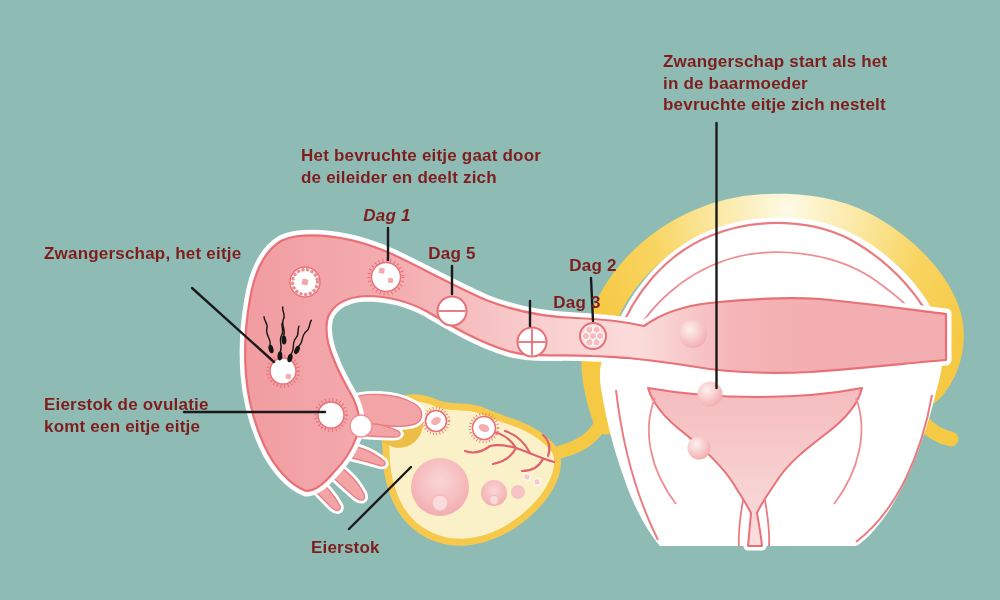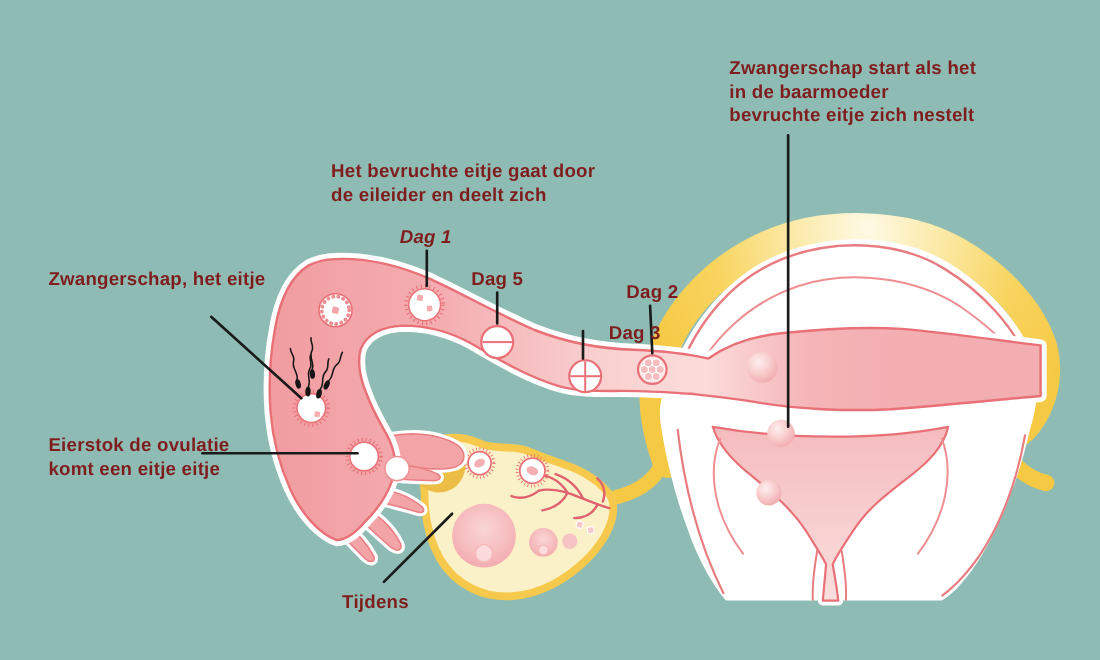--- a/index.html
+++ b/index.html
@@ -233,21 +233,21 @@
   <div class="label" style="left:44px; top:243px;">
     <span>Zwangerschap, het eitje</span>
   </div>
 
   <div class="label" style="left:44px; top:394px;">
     <span>Eierstok de ovulatie</span>
     <span>komt een eitje eitje</span>
   </div>
 
   <div class="label" style="left:311px; top:537px;">
-    <span>Tijdens</span>
+    <span>Eierstok</span>
   </div>
 
   <div class="label day" style="left:387px; top:205px;font-style:italic;">Dag 1</div>
   <div class="label day" style="left:452px; top:243px;">Dag 5</div>
   <div class="label day" style="left:530px; top:292px;margin-left:47px;">Dag 3</div>
   <div class="label day" style="left:593px; top:255px;">Dag 2</div>
 
 </div>
 
 </body></html>

